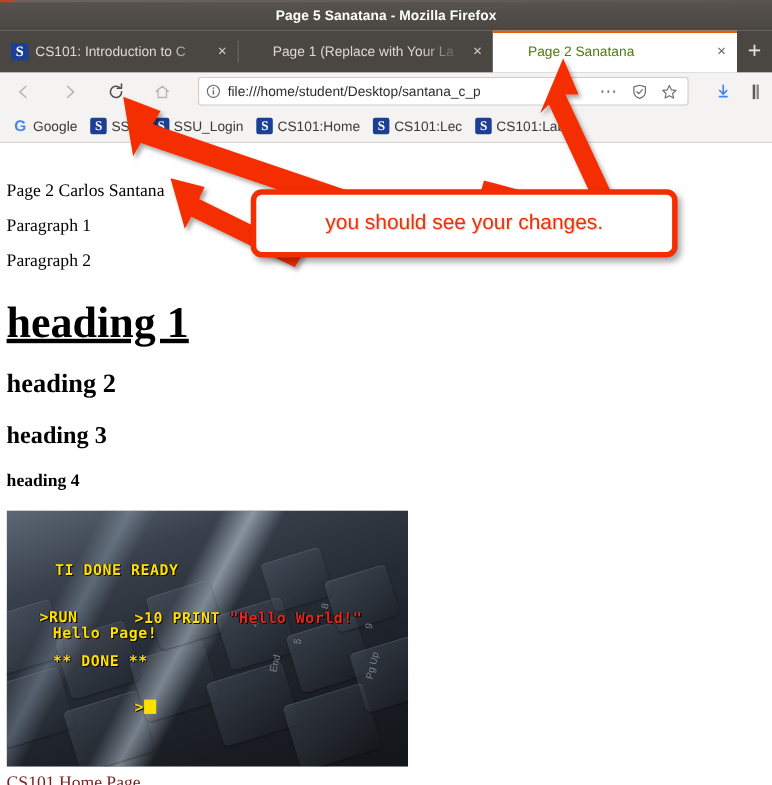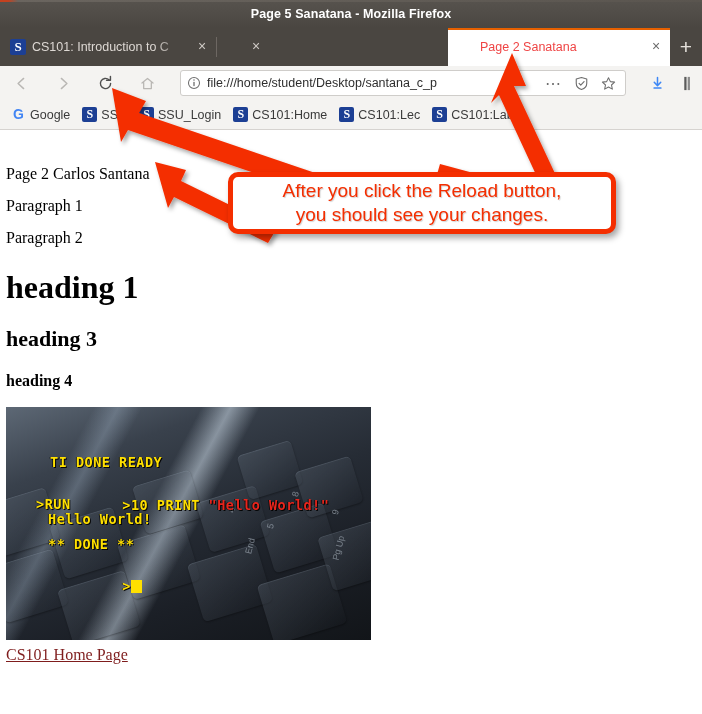--- a/index.html
+++ b/index.html
@@ -56,21 +56,21 @@
   .tab-fav.blank { background: transparent; }
   .tab-title {
     font-size: 12.5px; white-space: nowrap; overflow: hidden;
     flex: 1 1 auto; min-width: 0;
   }
   .tab.inactive .tab-title {
     color: #ded9d4;
     -webkit-mask-image: linear-gradient(90deg,#000 0%,#000 78%,rgba(0,0,0,0) 100%);
     mask-image: linear-gradient(90deg,#000 0%,#000 78%,rgba(0,0,0,0) 100%);
   }
-  .tab.active .tab-title { color: #ef4444; }
+  .tab.active .tab-title { color: #4d7c0f; }
   .tab-close {
     width: 16px; height: 16px; flex: 0 0 16px; text-align: center;
     line-height: 15px; font-size: 14px; color: #cfcac5;
   }
   .tab.active .tab-close { color: #6b6b6b; }
   .newtab {
     width: 32px; height: 38px; display: flex; align-items: center;
     justify-content: center; color: #e4e0db; font-size: 21px; font-weight: 300;
   }
 
@@ -119,21 +119,21 @@
     font-weight: bold; font-size: 14px; line-height: 15px;
   }
 
   
   .content {
     position: absolute; left: 0; top: 131px; width: 702px; height: 583px;
     background: #ffffff; overflow: hidden;
     font-family: "Liberation Serif", serif; color: #000; margin-top: 20px;
   }
   .p-line { font-size: 16px; margin: 14px 0 0 6px; }
-  .h1 { font-size: 32px; font-weight: bold; margin: 22px 0 0 6px; }
+  .h1 { font-size: 40px; font-weight: bold; margin: 22px 0 0 6px; text-decoration: underline; }
   .h2 { font-size: 24px; font-weight: bold; margin: 20px 0 0 6px; }
   .h3 { font-size: 22px; font-weight: bold; margin: 20px 0 0 6px; }
   .h4 { font-size: 16px; font-weight: bold; margin: 20px 0 0 6px; }
 
   
   .photo-wrap {
     position: relative; margin: 17px 0 0 6px; width: 365px; height: 233px;
     overflow: hidden;
   }
   .photo-bg {
@@ -202,20 +202,21 @@
   <div class="tabstrip">
 
     <div class="tab inactive" style="width:216px">
       <span class="tab-fav">S</span>
       <span class="tab-title">CS101: Introduction to C</span>
       <span class="tab-close">×</span>
     </div>
 
     <div class="tab inactive sep" style="width:232px">
       <span class="tab-fav blank"></span>
+      <span class="tab-title">Page 1 (Replace with Your La</span>
       <span class="tab-close">×</span>
     </div>
 
     <div class="tab active" style="width:222px">
       <span class="tab-fav blank"></span>
       <span class="tab-title">Page 2 Sanatana</span>
       <span class="tab-close">×</span>
     </div>
 
     <div class="newtab">+</div>
@@ -319,20 +320,21 @@
     </div>
   </div>
 
   <div class="content">
 
     <div class="p-line">Page 2 Carlos Santana</div>
     <div class="p-line">Paragraph 1</div>
     <div class="p-line">Paragraph 2</div>
 
     <div class="h1">heading 1</div>
+    <div class="h2">heading 2</div>
     <div class="h3">heading 3</div>
     <div class="h4">heading 4</div>
 
     
     <div class="photo-wrap">
       <div class="photo-bg"></div>
 
       <div class="keys">
         <div class="key" style="left:-14px;  top:88px;  width:62px; height:54px; transform:rotate(-17deg)"></div>
         <div class="key" style="left:50px;   top:108px; width:66px; height:56px; transform:rotate(-17deg)"></div>
@@ -358,21 +360,21 @@
 
       <div class="term">
         <div class="t-row t-y" style="left:44px;  top:48px">TI DONE READY</div>
 
         <div class="t-row" style="left:30px; top:76px">
           <span class="t-y">&gt;10 PRINT </span><span class="t-r">"Hello World!"</span>
         </div>
 
         <div class="t-row t-y" style="left:30px; top:90px">&gt;RUN</div>
 
-        <div class="t-row t-y" style="left:42px; top:105px">Hello World!</div>
+        <div class="t-row t-y" style="left:42px; top:105px">Hello Page!</div>
 
         <div class="t-row t-y" style="left:42px; top:130px">** DONE **</div>
 
         <div class="t-row" style="left:30px; top:157px">
           <span class="t-y">&gt;</span><span class="cursor"></span>
         </div>
       </div>
     </div>
 
     <a class="pagelink" href="#">CS101 Home Page</a>
@@ -396,17 +398,16 @@
     <g filter="url(#ashadow)">
       <path d="M512 53 L526 86 L514 86 L574 214 L558 222 L499 95 L491 103 Z" fill="#f42e00"></path>
     </g>
 
     <g filter="url(#ashadow)">
       <path d="M440 164 L566 198 L561 212 L436 178 Z" fill="#f42e00"></path>
     </g>
   </svg>
 
   <div class="callout">
-    <span class="callout-line">After you click the Reload button,</span>
     <span class="callout-line">you should see your changes.</span>
   </div>
 
 </div>
 
 </body></html>

